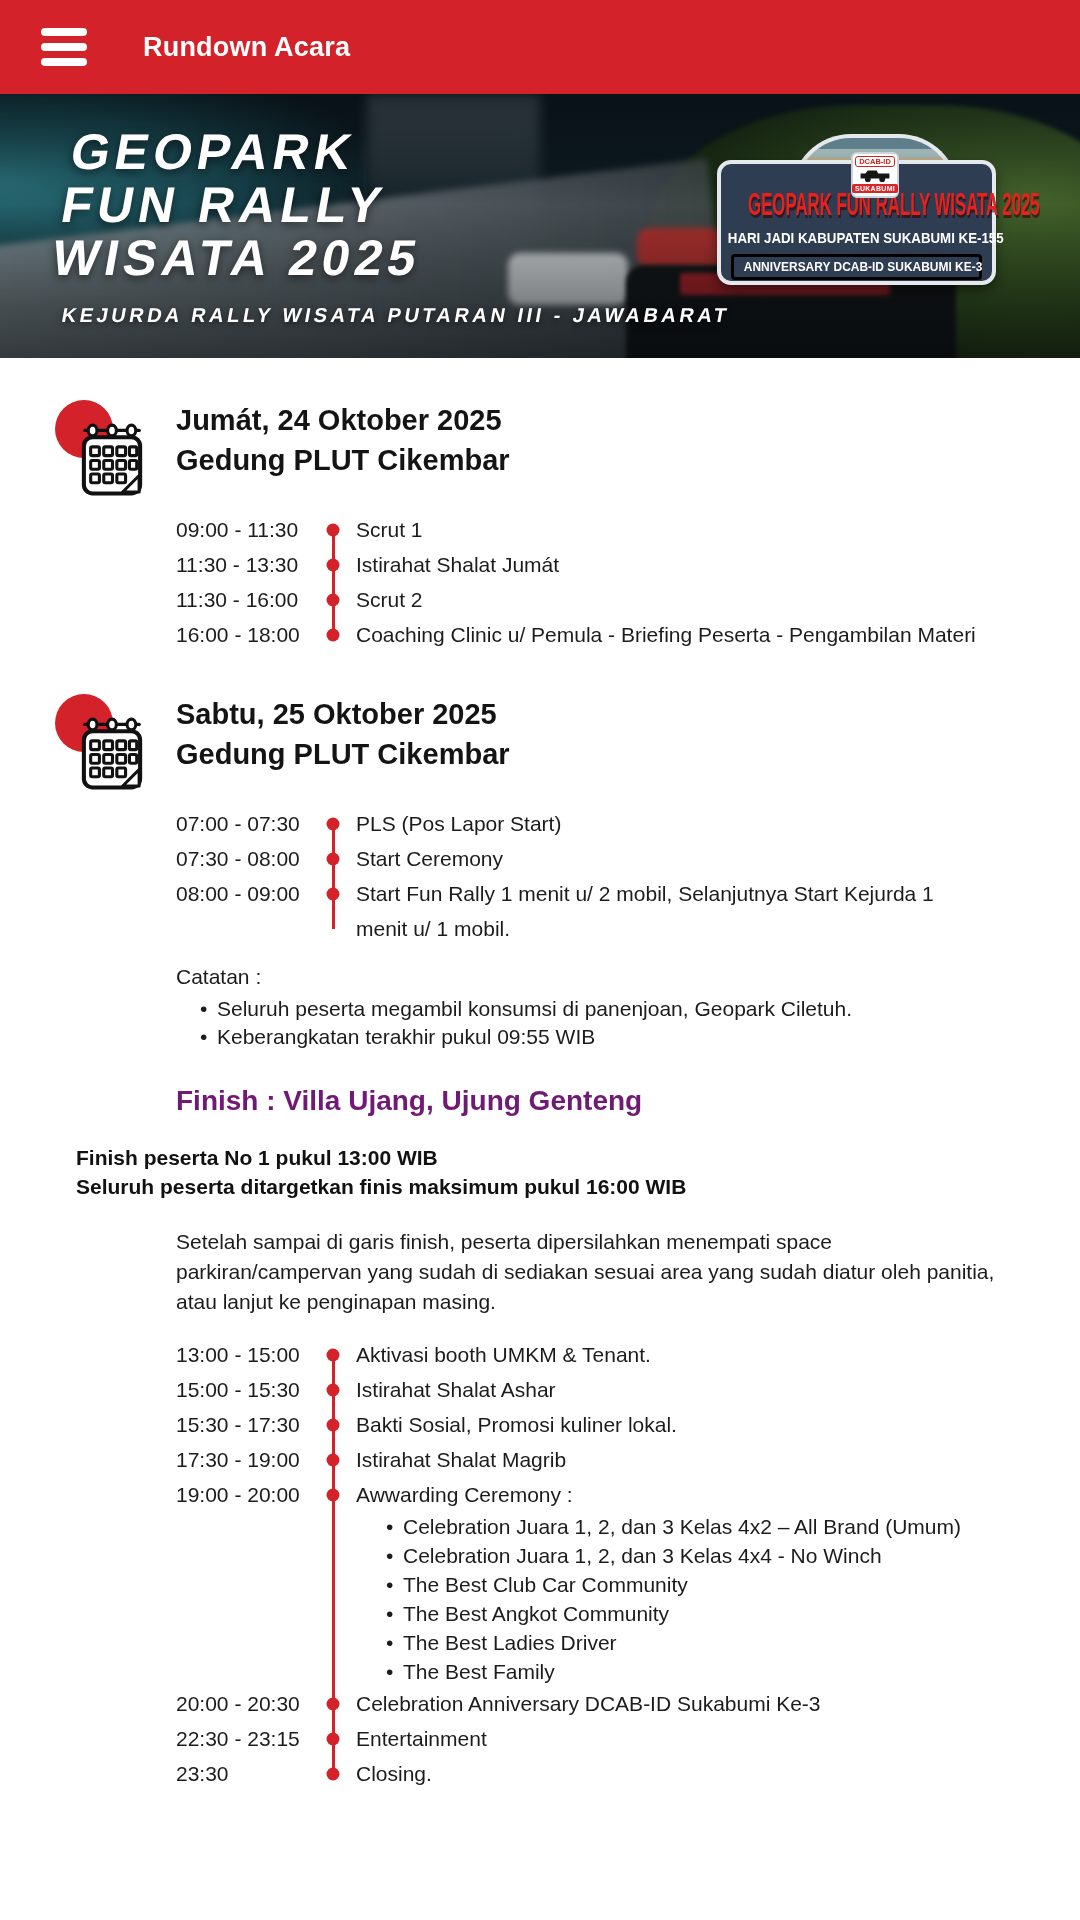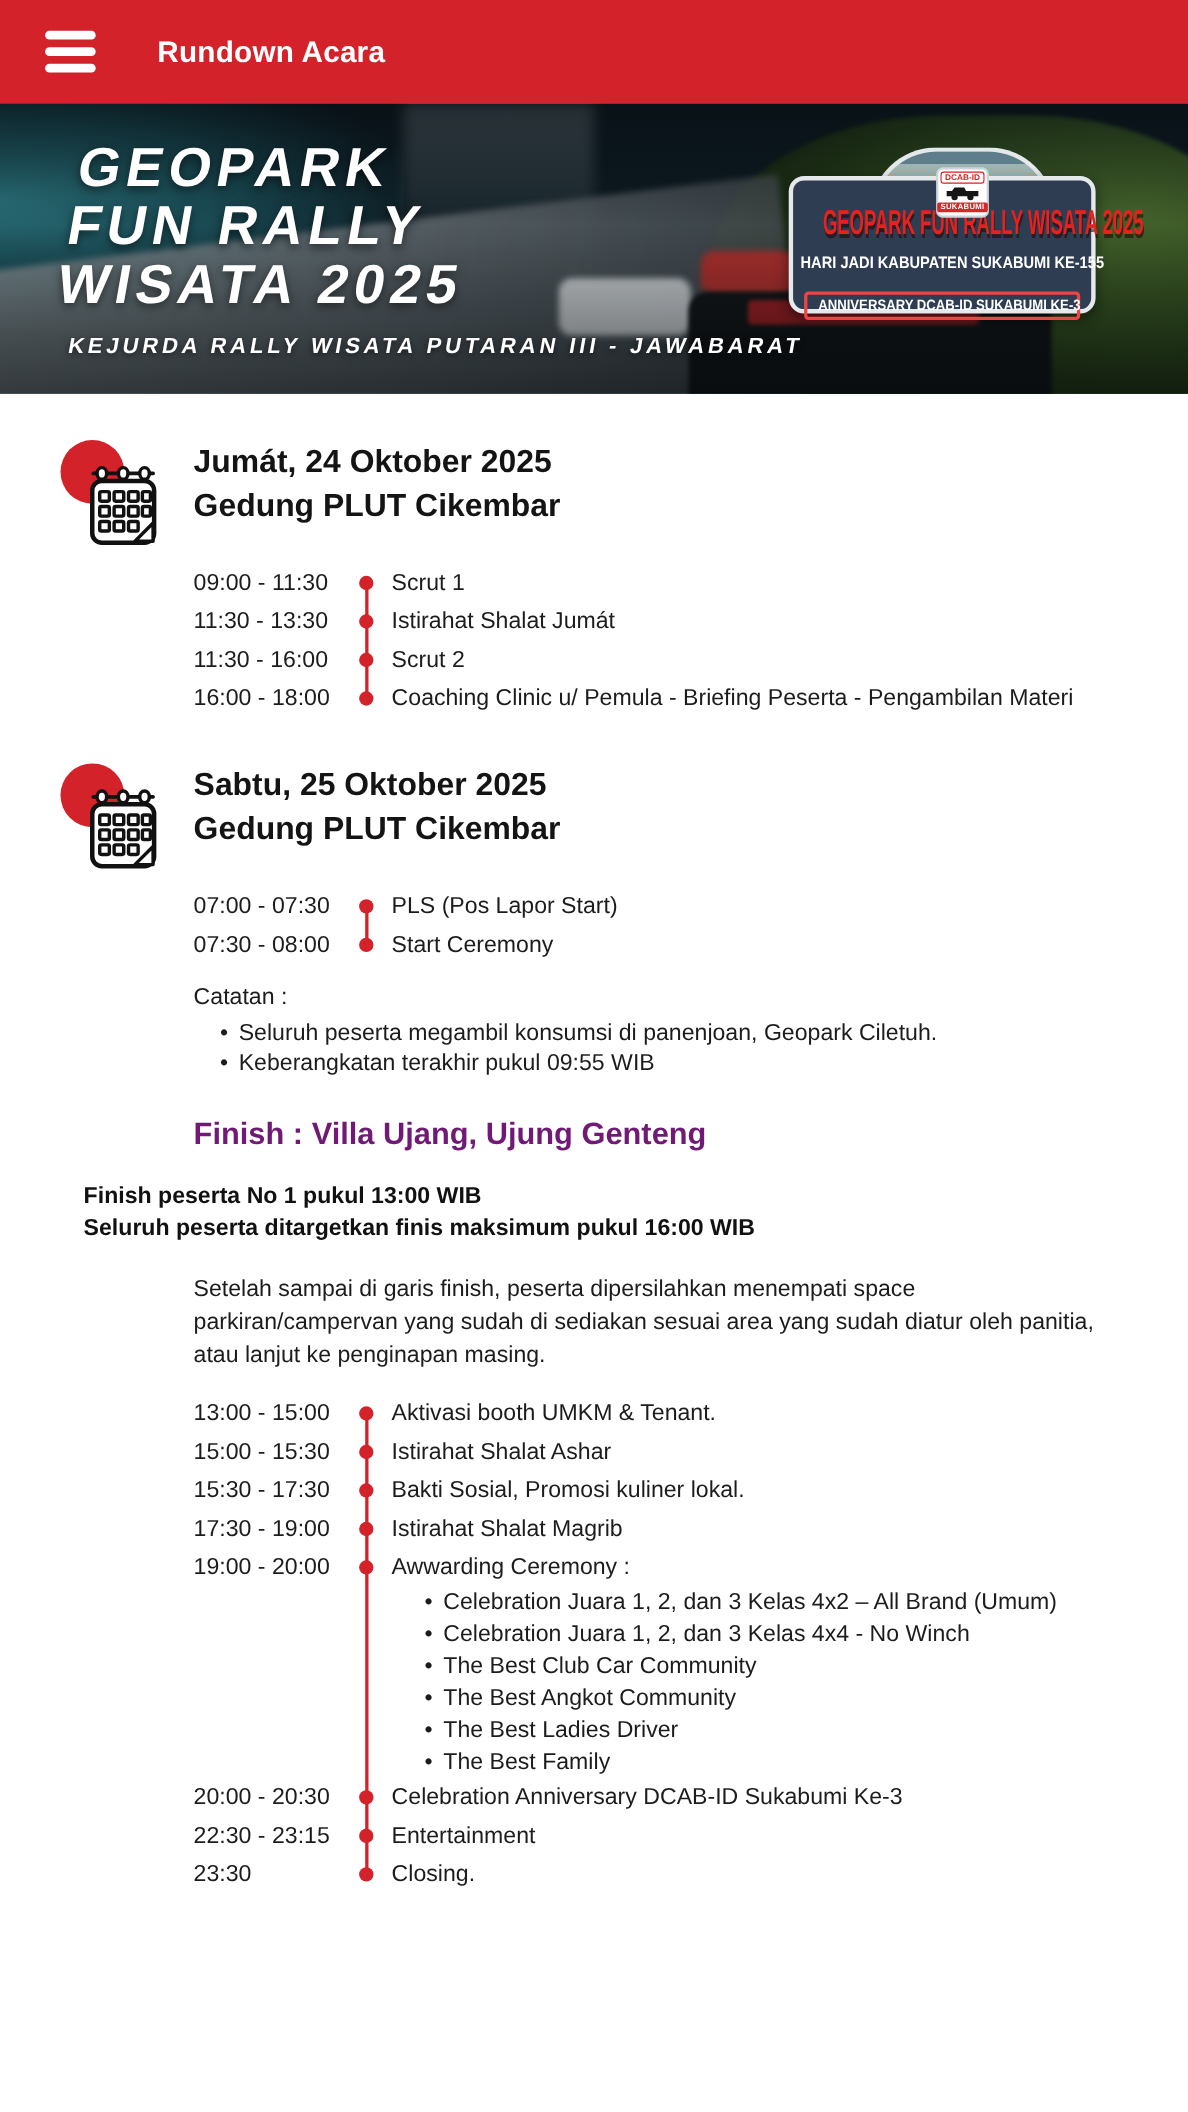--- a/index.html
+++ b/index.html
@@ -63,22 +63,22 @@
     background:linear-gradient(180deg,#5e7e8c 0%,#5e7e8c 20%,#9db4b2 20%,#9db4b2 38%,#e9a45f 38%,#e9a45f 56%,#df6f3c 56%,#df6f3c 74%,#c84b33 74%,#c84b33 100%);}
   .plate-arch svg{position:absolute;left:0;bottom:-1px;width:100%;height:24px;}
   .plate-body{position:absolute;left:0;top:26px;width:279px;height:125px;
     background:var(--plate-navy);border:4px solid #e6e9ec;border-radius:14px;
     box-shadow:0 5px 12px rgba(0,0,0,.45);}
   .plate-line1{position:absolute;left:0;right:0;top:28px;text-align:center;color:#e8211d;
     font-weight:800;font-size:21px;white-space:nowrap;transform:scale(.8,1.5);
     text-shadow:1px 2px 0 rgba(40,0,0,.55);}
   .plate-line2{position:absolute;left:0;right:0;top:66px;text-align:center;color:#fff;
     font-weight:700;font-size:14px;white-space:nowrap;transform:scale(.95,1.08);}
-  .plate-line3box{position:absolute;left:10px;right:10px;top:90px;border:3px solid #ef4444;
-    border-radius:4px;padding:2px 0 3px;margin-top:11px;}
+  .plate-line3box{position:absolute;left:10px;right:10px;top:90px;border:3px solid #000000;
+    border-radius:4px;padding:2px 0 3px;}
   .plate-line3{display:block;text-align:center;color:#fff;font-weight:700;font-size:13px;
     white-space:nowrap;transform:scale(.92,1.05);}
   .plate-badge{position:absolute;left:50%;top:18px;transform:translateX(-50%);
     width:48px;height:46px;background:#fff;border:2px solid #cdd4d9;border-radius:6px;
     z-index:3;display:flex;flex-direction:column;align-items:center;padding:2px 1px;}
   .badge-top{font-size:7.5px;font-weight:800;color:#d8201c;border:1px solid #d8201c;
     border-radius:3px;padding:0 3px;line-height:9px;white-space:nowrap;}
   .plate-badge svg{width:34px;height:16px;margin-top:1px;}
   .badge-bottom{background:#d8262a;color:#fff;font-size:7px;font-weight:700;border-radius:2px;
     padding:1px 3px 1px;line-height:7px;letter-spacing:.3px;white-space:nowrap;}
@@ -279,20 +279,29 @@
       </div>
       <div class="t-row">
         <div class="t-time">07:30 - 08:00</div>
         <div class="t-mid">
           <span class="t-dot"></span>
         </div>
         <div class="t-text">
           <div class="t-label">Start Ceremony</div>
         </div>
       </div>
+      <div class="t-row">
+        <div class="t-time">08:00 - 09:00</div>
+        <div class="t-mid">
+          <span class="t-dot"></span>
+        </div>
+        <div class="t-text">
+          <div class="t-label">Start  Fun Rally 1 menit u/ 2 mobil, Selanjutnya Start Kejurda 1 menit u/ 1 mobil.</div>
+        </div>
+      </div>
     </div>
     <div class="note-block">
       <div class="note-label">Catatan :</div>
       <ul class="note-list">
         <li class="note-item">Seluruh peserta megambil konsumsi di panenjoan, Geopark Ciletuh.</li>
         <li class="note-item">Keberangkatan terakhir pukul 09:55 WIB</li>
       </ul>
     </div>
     <h3 class="subheading">Finish : Villa Ujang, Ujung Genteng</h3>
     <div class="bold-lines">

